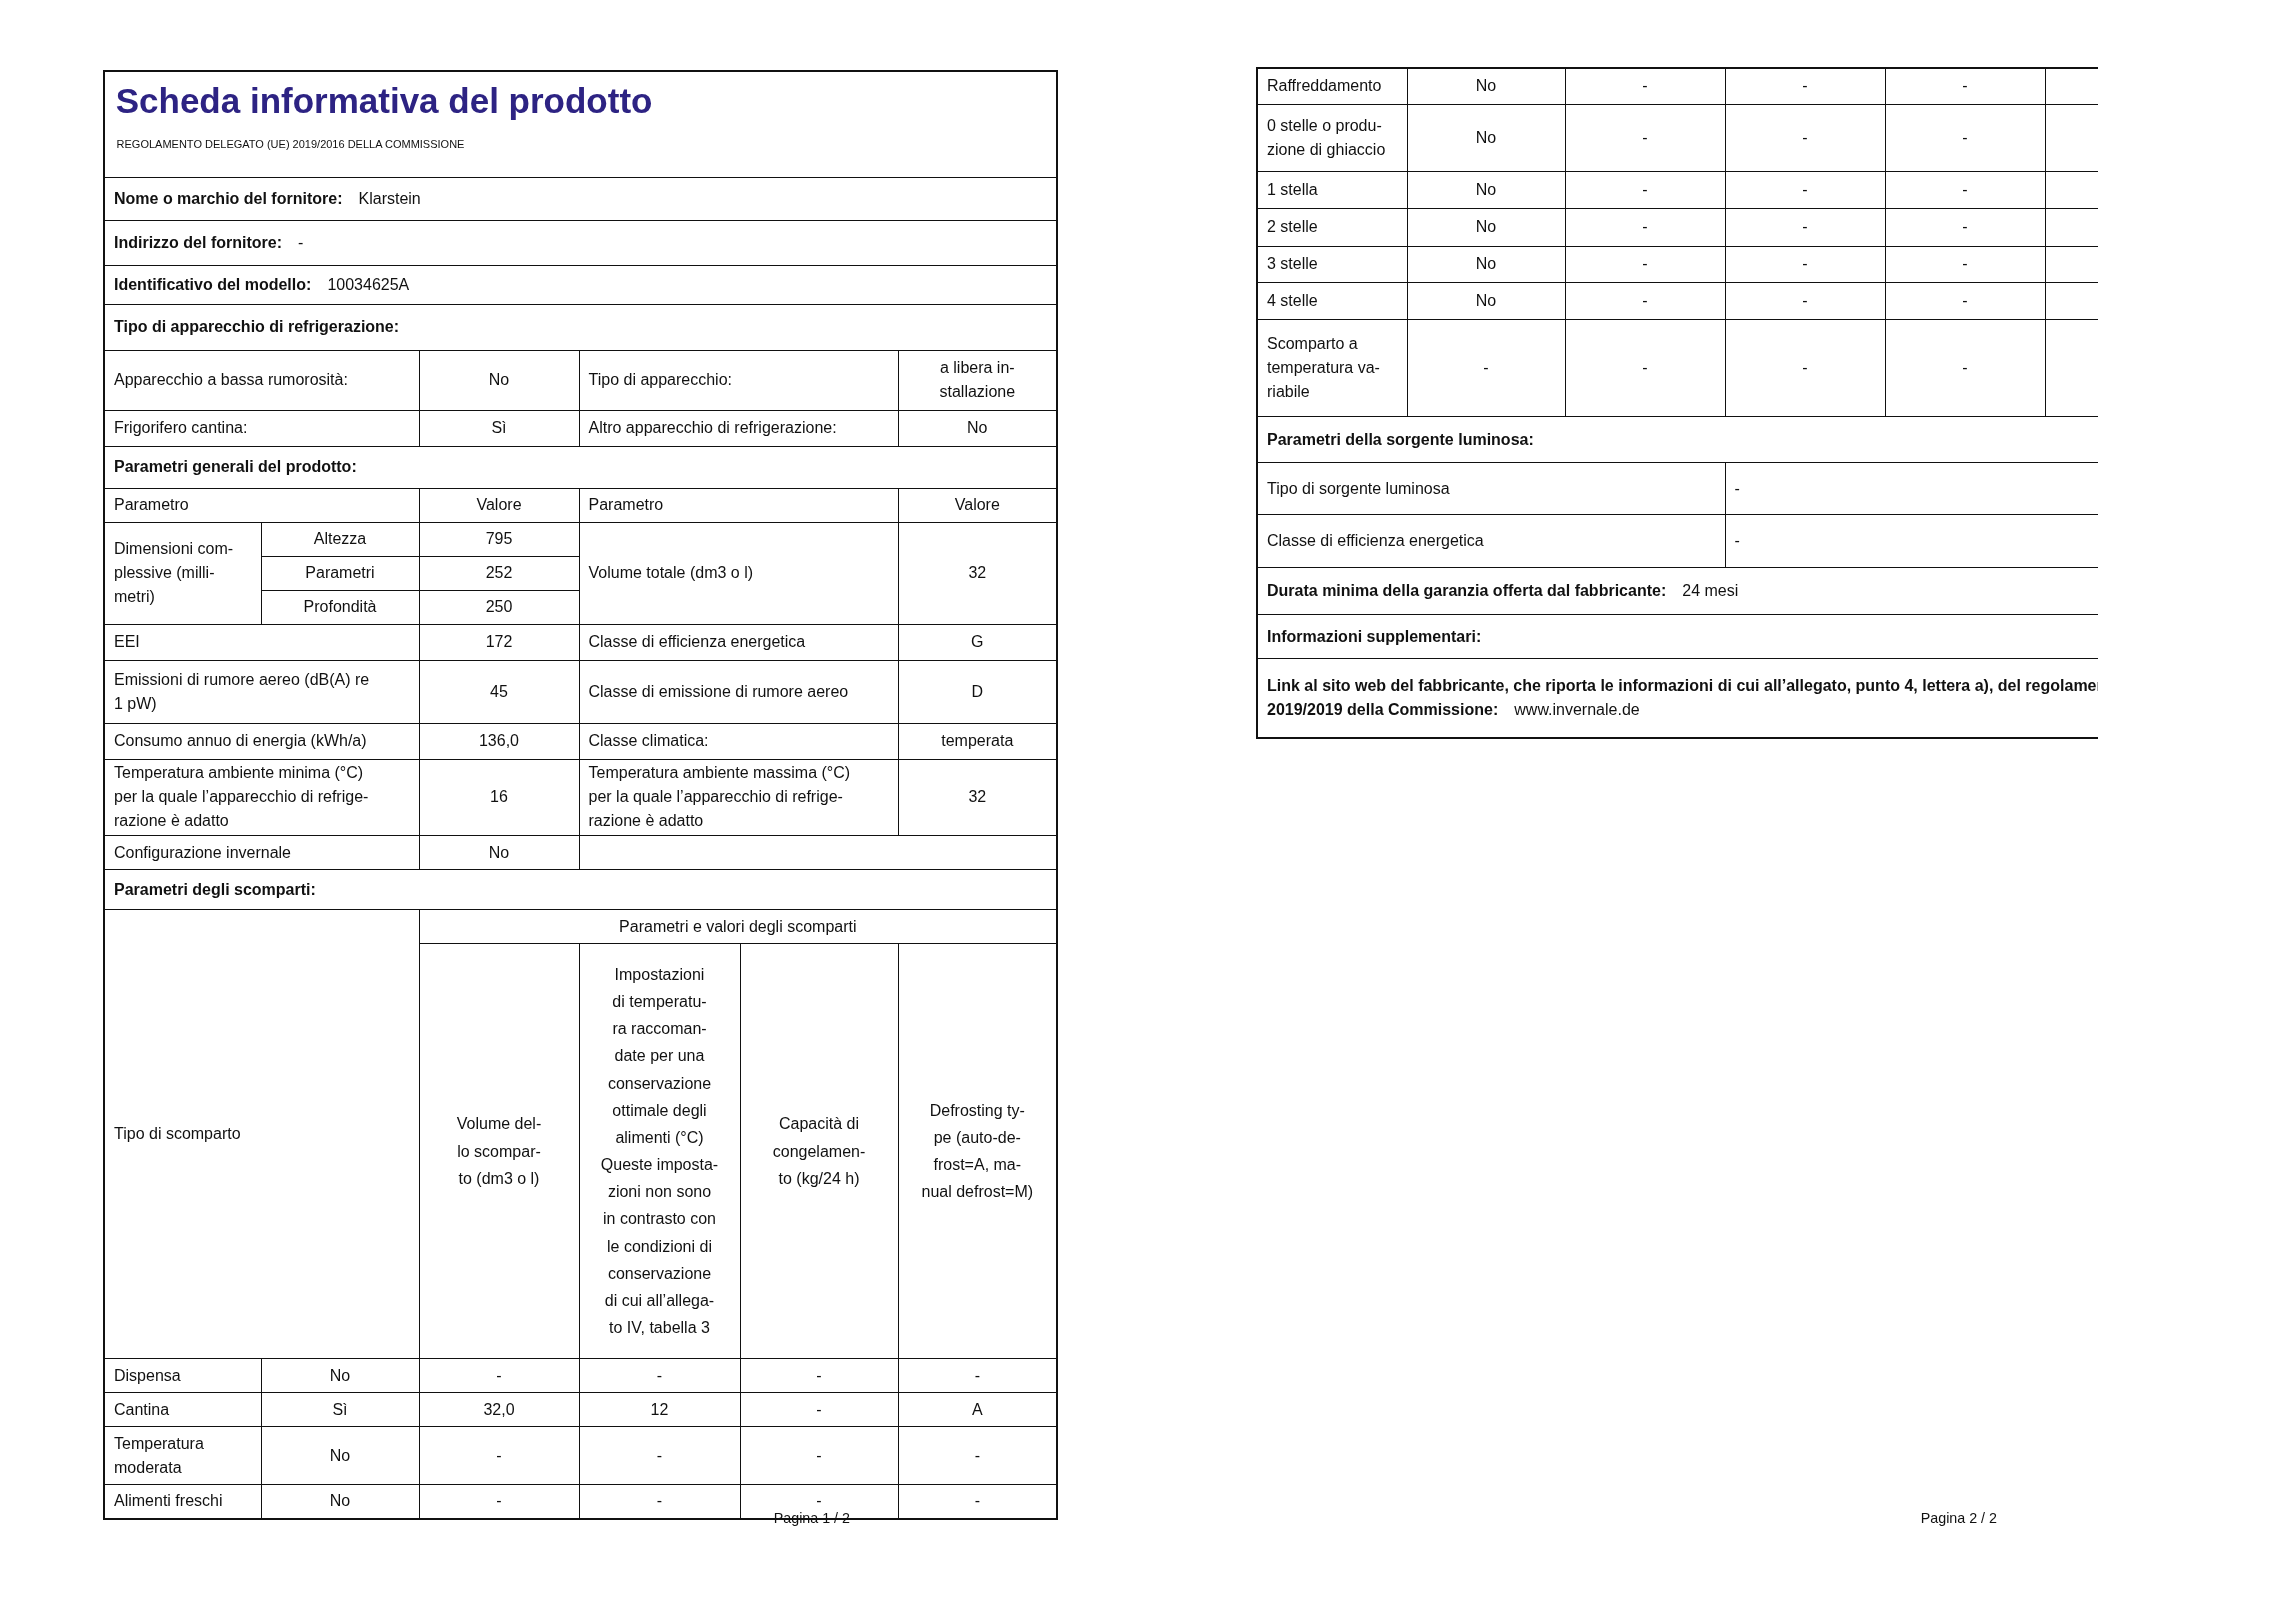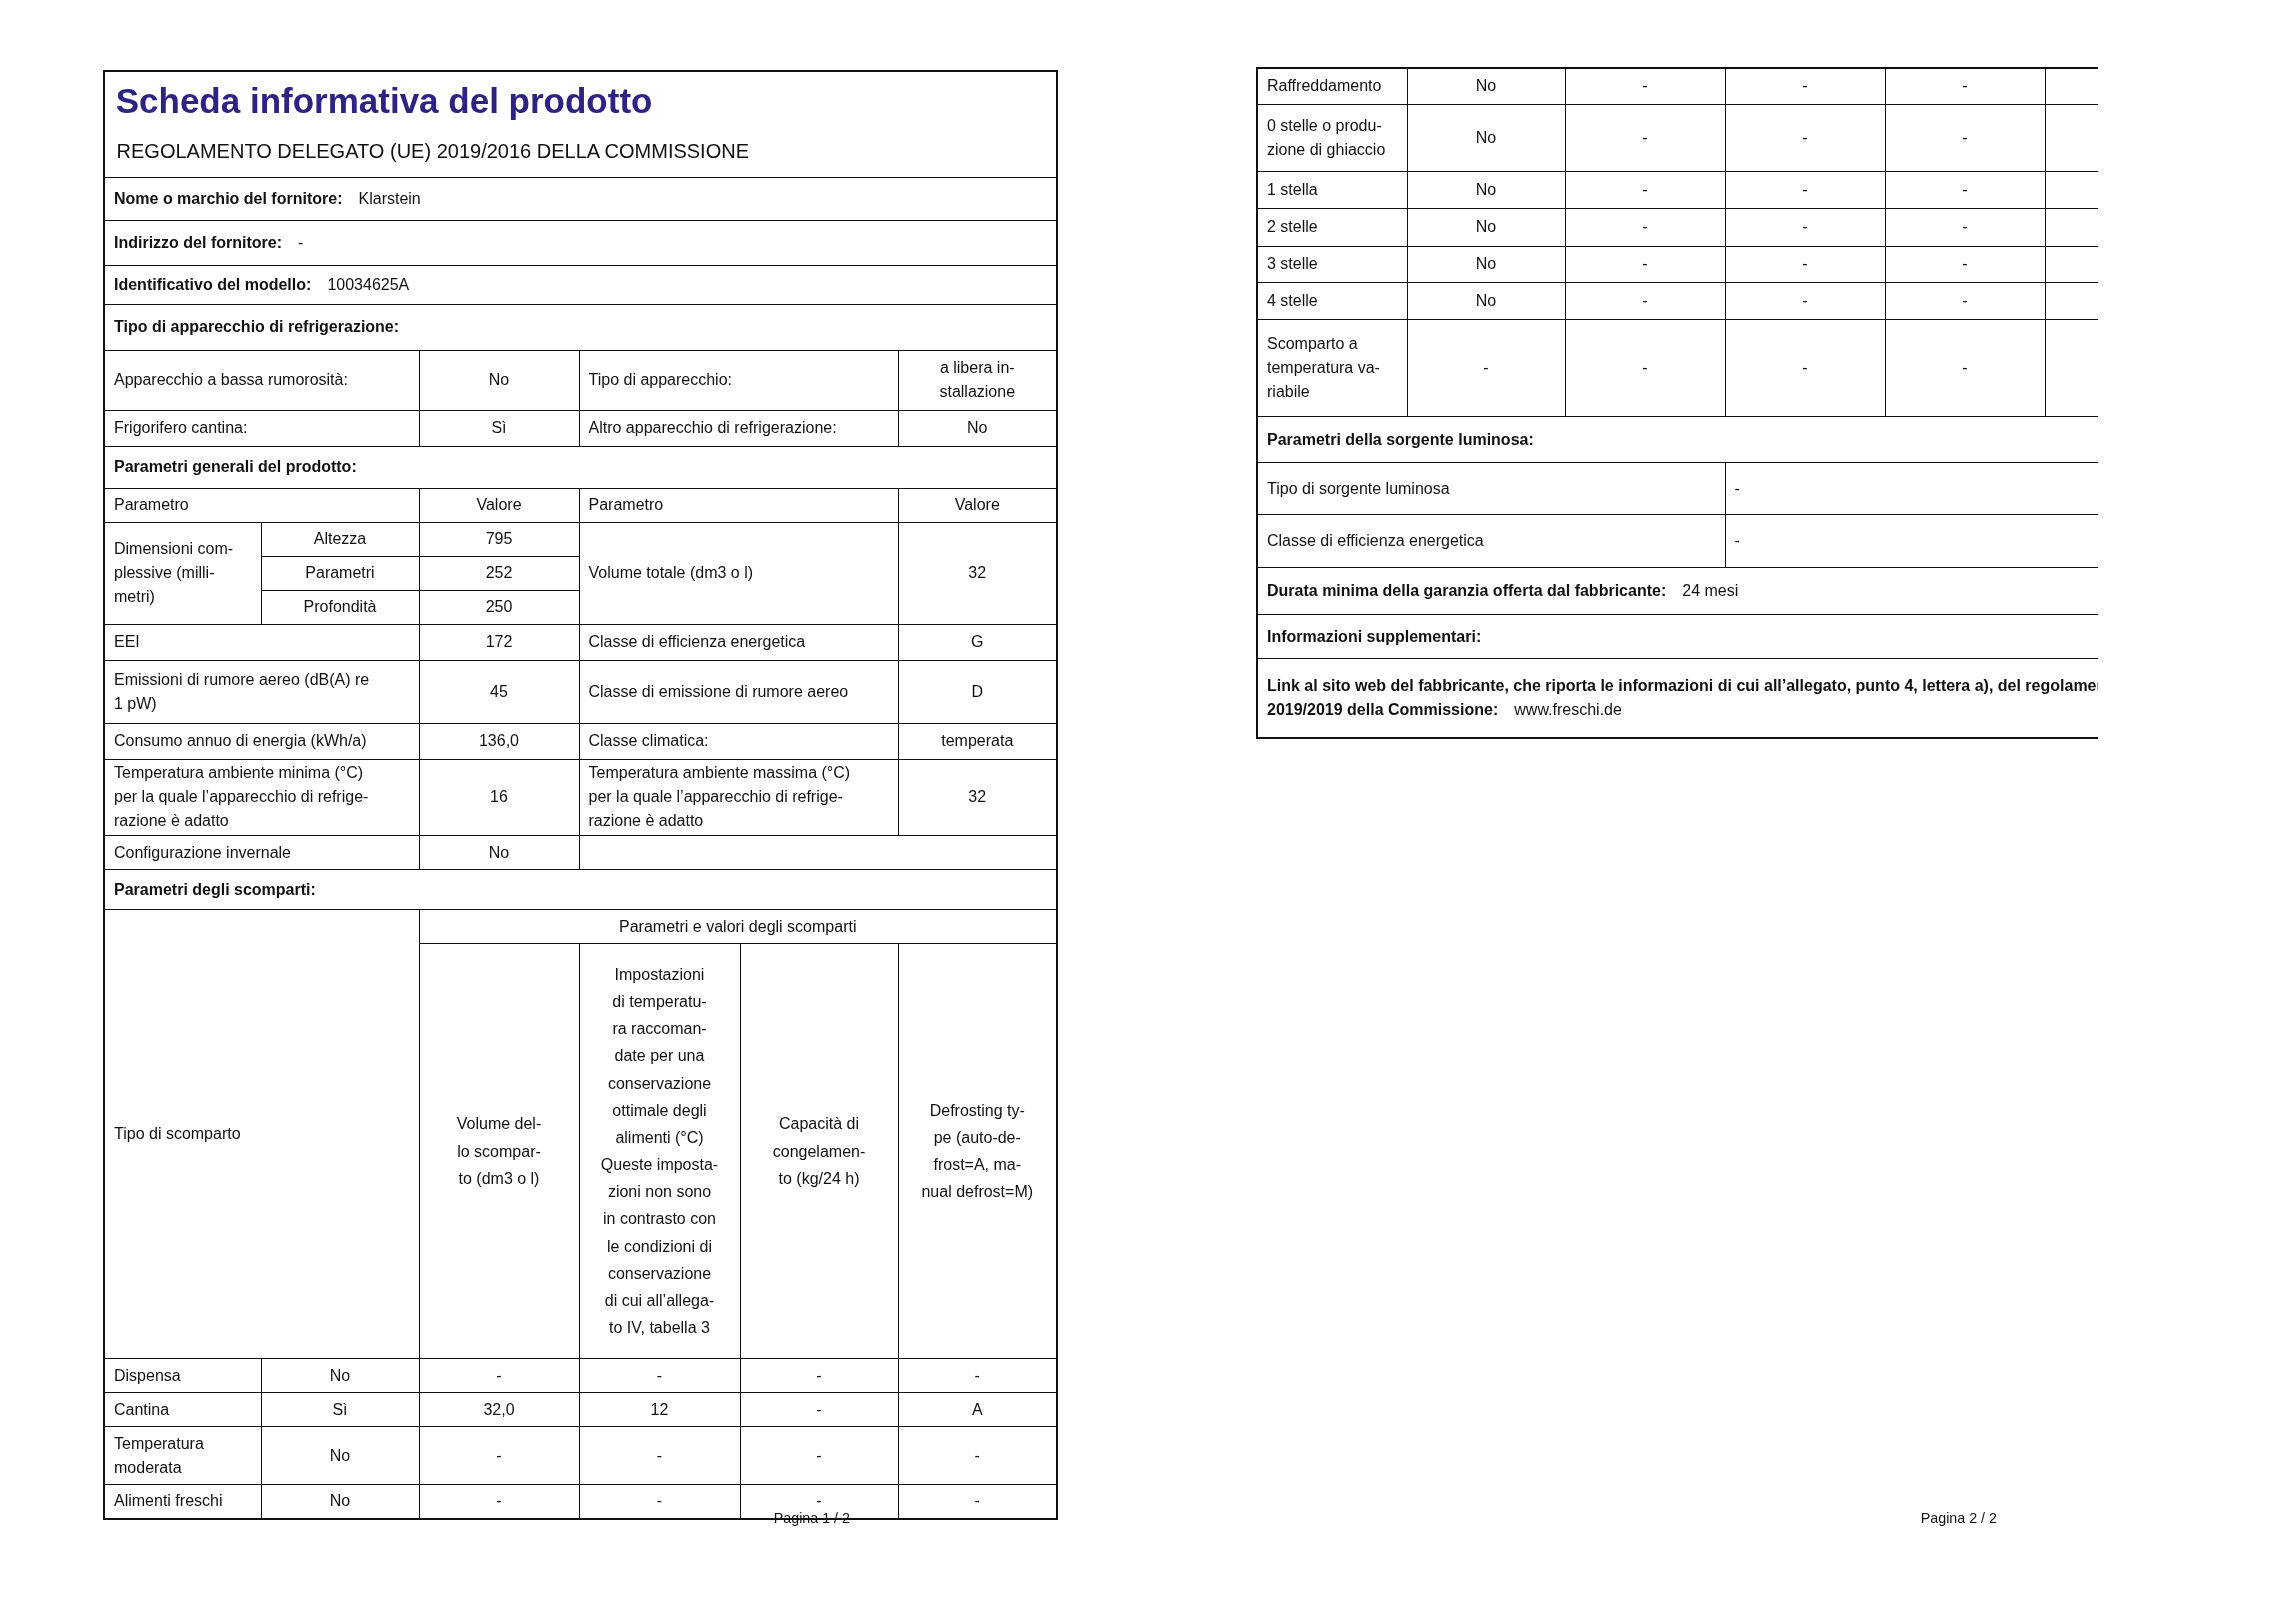--- a/index.html
+++ b/index.html
@@ -11,21 +11,21 @@
   .c{text-align:center;}
   .pl{white-space:pre-line;}
   .sect{font-weight:bold;}
   .lbl{font-weight:bold;}
   .val{margin-left:11.6px;font-weight:normal;}
   #p1{left:103px;top:70px;width:952px;height:1445px;}
   #p2{left:1256px;top:67px;width:949px;height:672px;}
   .titlecell{padding:9px 12.5px 5.4px 10.7px;vertical-align:top;}
   .doc-title{font-size:35px;font-weight:bold;color:#2d2383;margin:0;line-height:1.15;
              letter-spacing:0px;}
-  .doc-sub{font-size:20px;margin:14.3px 0 0 0.9px;color:#111;}
+  .doc-sub{font-size:11px;margin:14.3px 0 0 0.9px;color:#111;}
   .tallhead td{line-height:1.7;}
   .footer{position:absolute;font-size:14.3px;color:#111;}
   #f1{top:1510px;right:1248px;}
   #f2{top:1510px;right:101px;}
 </style>
 </head>
 <body>
 
 <div class="canvas">
 
@@ -294,21 +294,21 @@
         <span class="lbl">Durata minima della garanzia offerta dal fabbricante:</span>
         <span class="val">24 mesi</span>
       </td>
     </tr>
     <tr style="height:40px">
       <td colspan="6" class="sect">Informazioni supplementari:</td>
     </tr>
     <tr style="height:72px">
       <td colspan="6">
         <span class="lbl">Link al sito web del fabbricante, che riporta le informazioni di cui all’allegato, punto 4, lettera a), del regolamento (UE) 2019/2019 della Commissione:</span>
-        <span class="val">www.freschi.de</span>
+        <span class="val">www.invernale.de</span>
       </td>
     </tr>
   </tbody>
     </table>
   <div class="footer" id="f2">Pagina 2 / 2</div>
 
 </div>
 
 
 </body></html>

